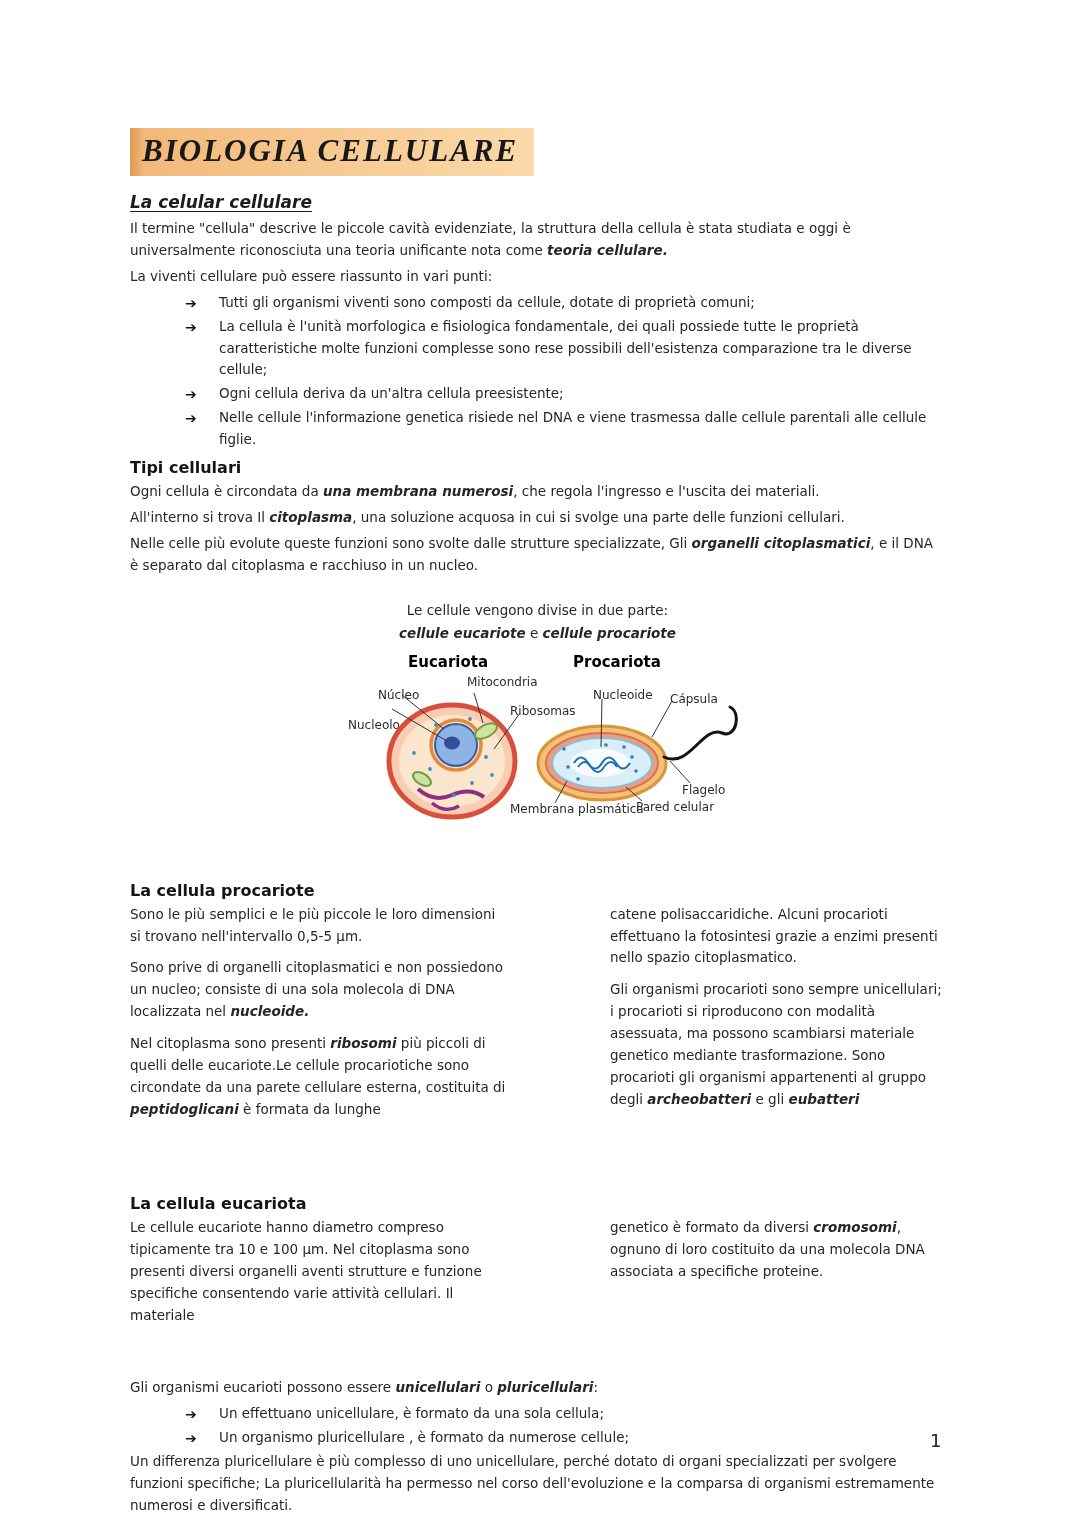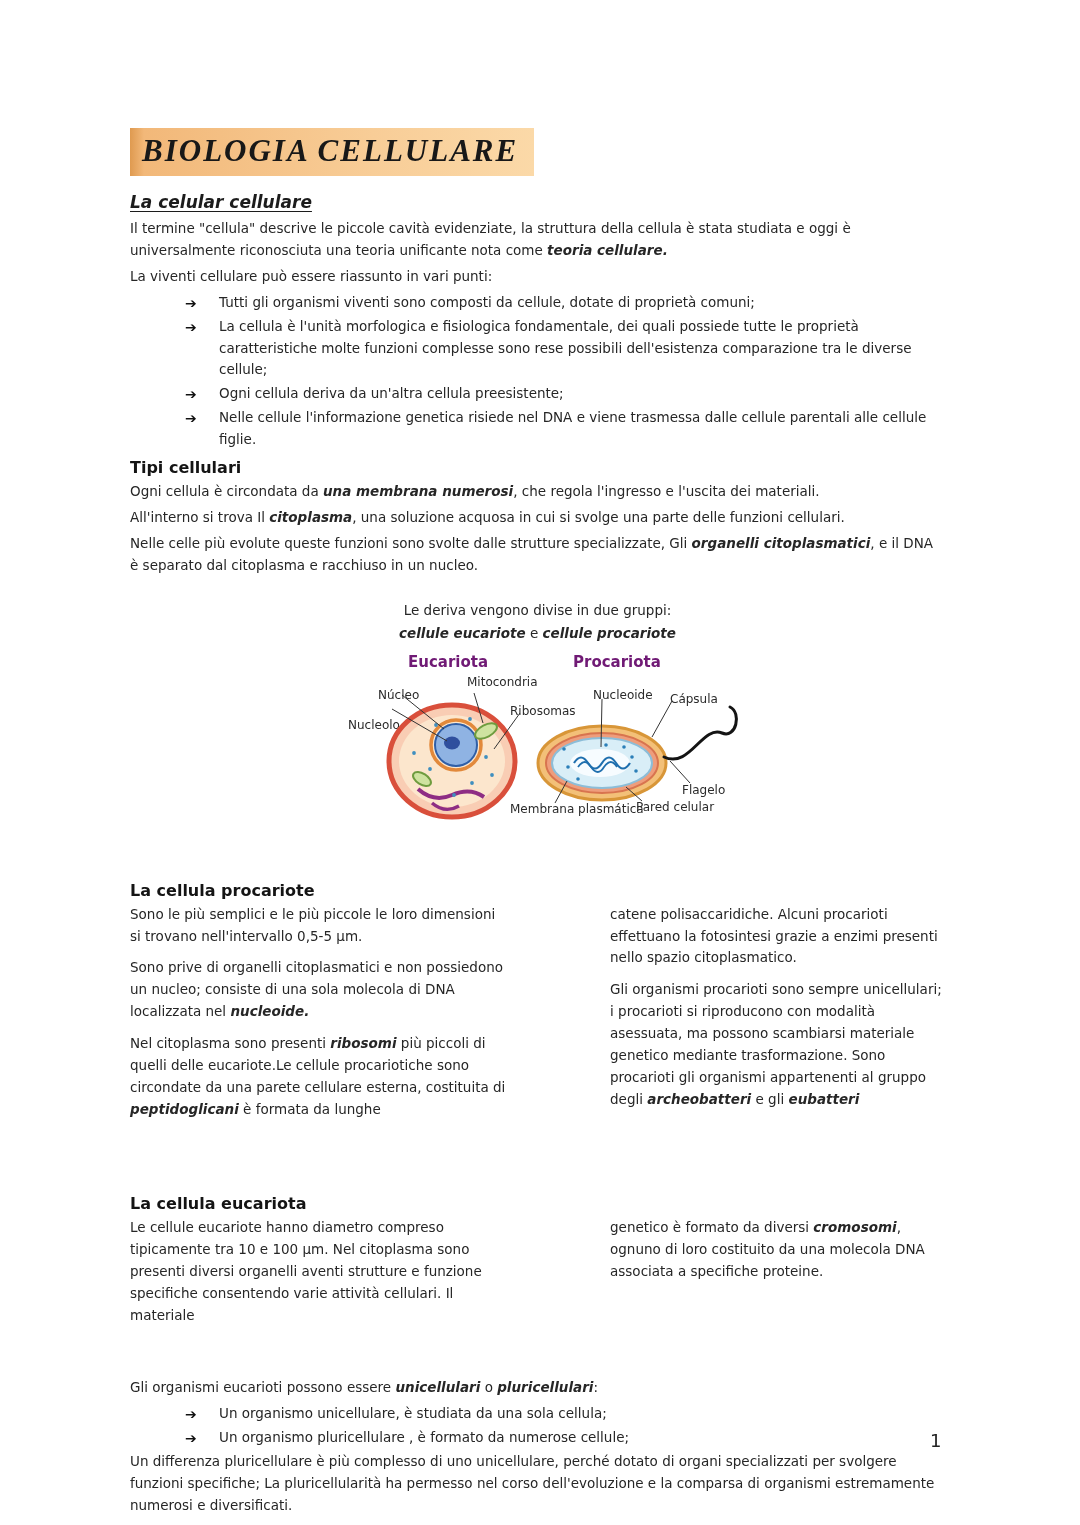--- a/index.html
+++ b/index.html
@@ -22,21 +22,21 @@
 
   .bullet{display:flex;margin:1px 0 2px 55px;font-size:13.5px;line-height:1.6;}
   .bullet .arrow{flex:0 0 34px;font-size:14px;color:#111;}
   .bullet .btext{flex:1;}
 
   .centered{text-align:center;font-size:13.5px;line-height:1.7;margin:0;}
   .gruppi-wrap{margin-top:22px;}
 
   .diagram{position:relative;height:202px;margin-top:8px;}
   .dlabel{position:absolute;font-size:12px;color:#2b2b2b;white-space:nowrap;}
-  .dtitle{position:absolute;font-size:15px;font-weight:bold;color:#701a75;white-space:nowrap;}
+  .dtitle{position:absolute;font-size:15px;font-weight:bold;color:#000000;white-space:nowrap;}
   .diagram svg{position:absolute;left:240px;top:38px;}
 
   .twocol{display:flex;gap:102px;}
   .col-left{width:395px;}
   .col-right{width:350px;}
   .twocol p.body{margin-bottom:10px;}
 
   .sect{margin-top:26px;}
   .page-num{position:absolute;left:930px;top:1430px;font-size:18px;color:#222;}
 </style>
@@ -69,21 +69,21 @@
       <span class="arrow">➔</span>
       <span class="btext">Nelle cellule l'informazione genetica risiede nel DNA e viene trasmessa dalle cellule parentali alle cellule figlie.</span>
     </div>
 
     <h3 class="subhead" style="margin-top:8px">Tipi cellulari</h3>
     <p class="body"><span>Ogni cellula è circondata da </span><span class="bi">una membrana numerosi</span><span>, che regola l'ingresso e l'uscita dei materiali.</span></p>
     <p class="body"><span>All'interno si trova Il </span><span class="bi">citoplasma</span><span>, una soluzione acquosa in cui si svolge una parte delle funzioni cellulari.</span></p>
     <p class="body"><span>Nelle celle più evolute queste funzioni sono svolte dalle strutture specializzate, Gli </span><span class="bi">organelli citoplasmatici</span><span>, e il DNA è separato dal citoplasma e racchiuso in un nucleo.</span></p>
 
     <div class="gruppi-wrap">
-      <p class="centered">Le deriva vengono divise in due gruppi:</p>
+      <p class="centered">Le cellule vengono divise in due parte:</p>
       <p class="centered"><span class="bi">cellule eucariote</span><span> e </span><span class="bi">cellule procariote</span></p>
     </div>
 
     <div class="diagram">
       <div class="dtitle" style="left:278px;top:0px">Eucariota</div>
       <div class="dtitle" style="left:443px;top:0px">Procariota</div>
 
       <div class="dlabel" style="left:337px;top:22px">Mitocondria</div>
       <div class="dlabel" style="left:248px;top:35px">Núcleo</div>
       <div class="dlabel" style="left:218px;top:65px">Nucleolo</div>
@@ -175,21 +175,21 @@
         <div class="col-right">
           <p class="body"><span>genetico è formato da diversi </span><span class="bi">cromosomi</span><span>, ognuno di loro costituito da una molecola DNA associata a specifiche proteine.</span></p>
         </div>
       </div>
     </div>
 
     <div class="sect" style="margin-top:40px">
       <p class="body"><span>Gli organismi eucarioti possono essere </span><span class="bi">unicellulari</span><span> o </span><span class="bi">pluricellulari</span><span>:</span></p>
       <div class="bullet">
         <span class="arrow">➔</span>
-        <span class="btext">Un organismo unicellulare, è studiata da una sola cellula;</span>
+        <span class="btext">Un effettuano unicellulare, è formato da una sola cellula;</span>
       </div>
       <div class="bullet">
         <span class="arrow">➔</span>
         <span class="btext">Un organismo pluricellulare , è formato da numerose cellule;</span>
       </div>
       <p class="body">Un differenza pluricellulare è più complesso di uno unicellulare, perché dotato di organi specializzati per svolgere funzioni specifiche; La pluricellularità ha permesso nel corso dell'evoluzione e la comparsa di organismi estremamente numerosi e diversificati.</p>
     </div>
 
     <div class="sect" style="margin-top:28px">
       <h3 class="subhead">Le cellule: differenza aspetti comuni</h3>

